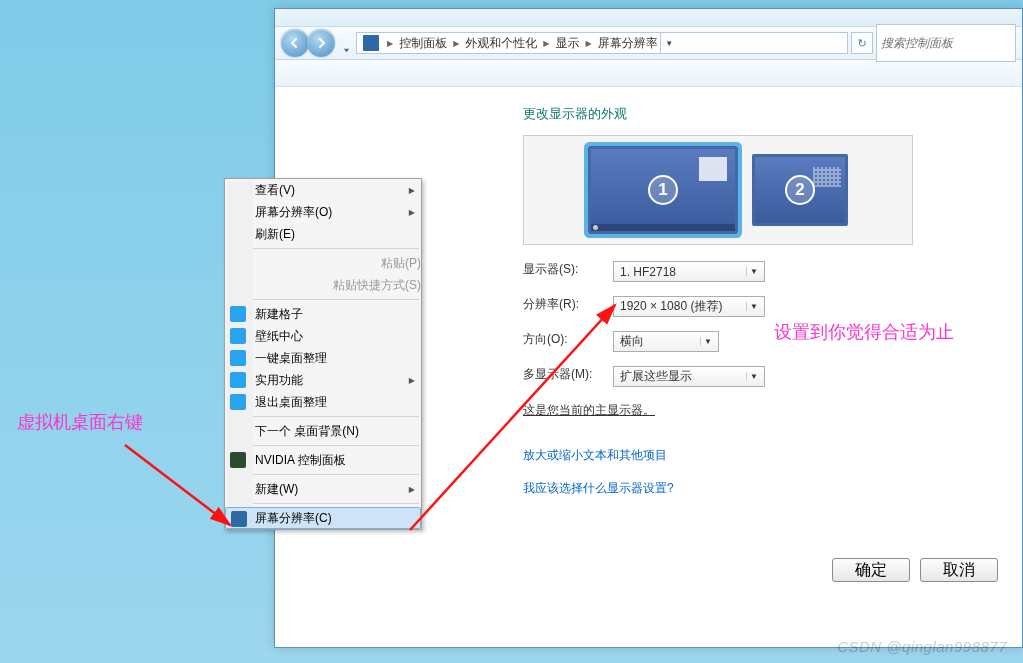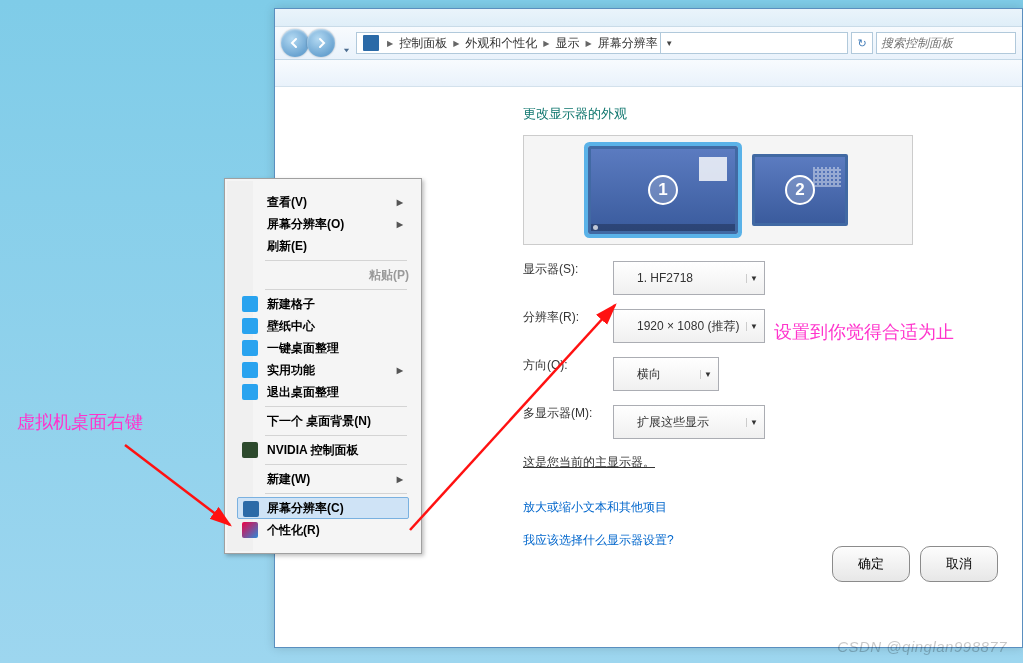--- a/index.html
+++ b/index.html
@@ -12,49 +12,49 @@
     .navbtn { width:28px; height:28px; border-radius:50%; background:radial-gradient(circle at 40% 35%,#b3d9f2,#4b8dc3); margin-right:0px; display:inline-flex; align-items:center; justify-content:center; color:#fff; font-size:14px; box-shadow:inset 0 1px 2px rgba(255,255,255,.5), 0 0 2px rgba(0,0,0,.3); cursor:pointer;}
     .navbtn2 { margin-left:-2px; margin-right:6px;}
     .down-triangle { width:7px; height:7px; margin-left:2px; margin-right:6px; display:inline-block;}
     .down-triangle svg{width:100%;height:100%;}
     .crumb-wrap { flex:1; background:#fff; border:1px solid #b1c9db; height:22px; display:flex; align-items:center; font-size:12px; color:#333; padding:0 2px; overflow:hidden;}
     .crumb-icon{ width:16px; height:16px; background:#2b6aa7; margin:0 4px; display:inline-block; border-radius:1px;}
     .crumb-sep{ color:#666; padding:0 4px; font-size:8px;}
     .crumb-item{ padding:0 2px; white-space:nowrap;text-align:center;}
     .crumb-drop{ width:18px; border-left:1px solid #b1c9db; text-align:center; font-size:8px; color:#444; height:100%; display:flex; align-items:center; justify-content:center;}
     .nav-refresh{ width:22px; height:22px; border:1px solid #b1c9db; background:#fff; margin-left:3px; display:flex; align-items:center; justify-content:center; color:#3c78b6; font-size:11px;}
-    .search-box{ width:140px; height:22px; border:1px solid #b1c9db; background:#fff; margin-left:3px; padding:0 4px; display:flex; align-items:center; }
+    .search-box{ width:140px; height:38px; border:1px solid #b1c9db; background:#fff; margin-left:3px; padding:0 4px; display:flex; align-items:center; }
     .search-box input{ border:0; font-size:12px; width:100%; color:#888; font-style:italic; outline:none; background:transparent;}
     .toolbar{ height:27px; background:linear-gradient(180deg,#f8fbfe,#e9f2fb); border-bottom:1px solid #d3e1ec;}
 
     .cp-body{ padding:18px 30px 0 248px; font-size:12px; color:#333; position:relative; height:calc(100% - 78px);}
     .cp-heading{ color:#0f766e; font-size:13px; margin-bottom:12px; font-weight:normal; }
     .monitor-area{ width:390px; height:110px; background:#f5f5f5; border:1px solid #ccc; display:flex; align-items:center; justify-content:center; gap:14px; margin-bottom:16px; }
     .monitor{ position:relative; background:linear-gradient(180deg,#5b7bc0,#3a5b9d); border:3px solid #4169a3; border-radius:2px; display:flex; align-items:center; justify-content:center; }
     .monitor.m1{ width:150px; height:88px; box-shadow:0 0 0 4px #5ab2e8; }
     .monitor.m2{ width:96px; height:72px; }
     .mon-num{ width:30px; height:30px; border-radius:50%; background:rgba(255,255,255,.2); border:2px solid #fff; color:#fff; font-size:17px; display:flex; align-items:center; justify-content:center; font-weight:bold;}
     .mon-thumb{ position:absolute; width:28px; height:24px; background:#fff; right:8px; top:8px; opacity:.8; }
     .mon-thumb2{ position:absolute; right:4px; top:10px; width:28px; height:20px; background:repeating-linear-gradient(90deg,#fff 0 2px,transparent 2px 4px),repeating-linear-gradient(0deg,#fff 0 2px,transparent 2px 4px); opacity:.4;}
     .taskbar{ position:absolute; bottom:0; left:0; width:100%; height:7px; background:rgba(0,0,0,.25);}
     .tb-start{position:absolute;left:2px;top:1px;width:5px;height:5px;background:#fff;border-radius:50%;opacity:.7;}
 
     .field-row{ display:flex; align-items:flex-start; margin-bottom:14px; }
     .field-label{ width:90px; }
-    .combo{ width:152px; height:34px; border:1px solid #abadb3; background:linear-gradient(180deg,#fff,#f0f0f0); display:flex; align-items:center; justify-content:space-between; padding:0 3px 0 23px; font-size:12px; }
+    .combo{ width:152px; height:21px; border:1px solid #abadb3; background:linear-gradient(180deg,#fff,#f0f0f0); display:flex; align-items:center; justify-content:space-between; padding:0 3px 0 6px; font-size:12px; }
     .combo .arr{ width:15px; text-align:center; border-left:1px solid #ccc; font-size:8px; color:#333;}
     .combo.small{ width:106px; }
     .link{ color:#0066cc; text-decoration:none; display:inline-block; margin-top:12px; margin-bottom:4px; }
     .current-note{ margin:15px 0 16px;text-decoration:underline; }
 
     .btn-row{ position:absolute; right:24px; bottom:65px; display:flex; gap:10px;}
-    .btn{ width:78px; height:36px; background:linear-gradient(180deg,#fdfdfd,#e7e7e7); border:1px solid #8b8b8b; border-radius:10px; font-size:13px; cursor:pointer;}
+    .btn{ width:78px; height:24px; background:linear-gradient(180deg,#fdfdfd,#e7e7e7); border:1px solid #8b8b8b; border-radius:3px; font-size:16px; cursor:pointer;}
 
     
-    .ctxmenu{ position:absolute; left:224px; top:178px; width:198px; background:#f5f5f5; border:1px solid #a0a0a0; box-shadow:2px 2px 4px rgba(0,0,0,.25); font-size:12px; padding:12px;font-weight:bold; }
+    .ctxmenu{ position:absolute; left:224px; top:178px; width:198px; background:#f5f5f5; border:1px solid #a0a0a0; box-shadow:2px 2px 4px rgba(0,0,0,.25); font-size:12px; padding:0; }
     .ctx-strip{ position:absolute; left:2px; top:2px; bottom:2px; width:26px; background:#f0f0f0; }
     .ctx-item{ position:relative; height:22px; display:flex; align-items:center; padding-left:30px; cursor:default; }
     .ctx-item.hover{ background:#cfe3f6; border:1px solid #7ab1e0; border-radius:2px; padding-left:29px;}
     .ctx-item.disabled{ color:#9a9a9a;justify-content:flex-end; }
     .ctx-arr{ margin-left:auto; margin-right:6px; font-size:8px; color:#555;}
     .ctx-sep{ height:1px; background:#d4d4d4; margin:3px 2px 3px 28px;}
     .ctx-icon{ position:absolute; left:5px; top:3px; width:16px; height:16px; border-radius:2px;}
 
     
     .anno1{ position:absolute; left:17px; top:410px; color:#ff33cc; font-size:18px; font-weight:500; }
@@ -168,20 +168,23 @@
       <span>屏幕分辨率(O)</span>
       <span class="ctx-arr">▶</span>
     </div>
   <div class="ctx-item">
       <span>刷新(E)</span>
     </div>
   <div class="ctx-sep"></div>
   <div class="ctx-item disabled">
       <span>粘贴(P)</span>
     </div>
+  <div class="ctx-item disabled">
+      <span>粘贴快捷方式(S)</span>
+    </div>
   <div class="ctx-sep"></div>
   <div class="ctx-item">
       <span class="ctx-icon" style="background:#29a3ef"></span>
       <span>新建格子</span>
     </div>
   <div class="ctx-item">
       <span class="ctx-icon" style="background:#29a3ef"></span>
       <span>壁纸中心</span>
     </div>
   <div class="ctx-item">
@@ -208,24 +211,20 @@
     </div>
   <div class="ctx-sep"></div>
   <div class="ctx-item">
       <span>新建(W)</span>
       <span class="ctx-arr">▶</span>
     </div>
   <div class="ctx-sep"></div>
   <div class="ctx-item hover">
       <span class="ctx-icon" style="background:#2b6aa7"></span>
       <span>屏幕分辨率(C)</span>
-    </div>
-  <div class="ctx-item">
-      <span class="ctx-icon" style="background:linear-gradient(135deg,#e04,#2b8ad8)"></span>
-      <span>个性化(R)</span>
     </div>
 </div>
 
 <div class="anno1">虚拟机桌面右键</div>
 <div class="anno2">设置到你觉得合适为止</div>
 
 <svg class="arrow-svg" style="left:120px; top:420px;" width="130" height="120">
   <defs>
       <marker id="ah1" markerWidth="10" markerHeight="10" refX="8" refY="3" orient="auto">
         <path d="M0,0 L0,6 L9,3 Z" fill="#f11"></path>

